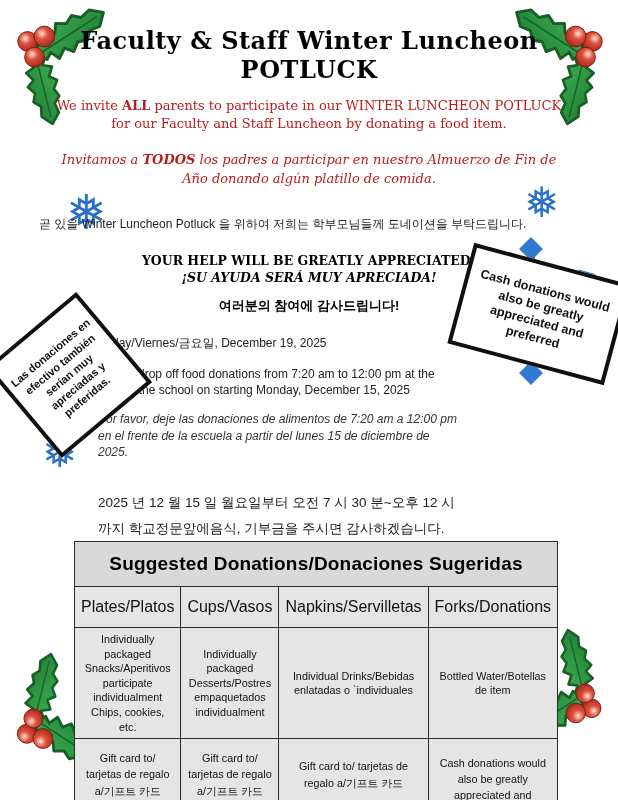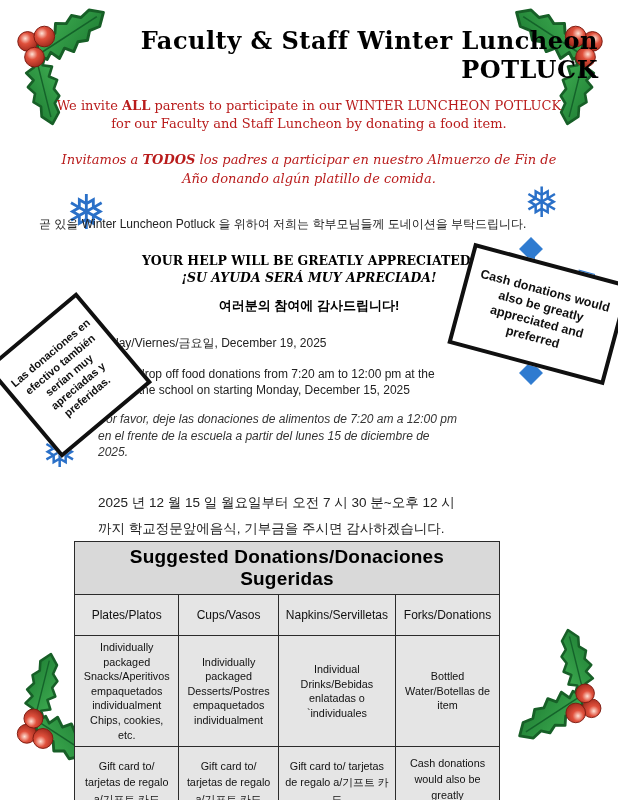--- a/index.html
+++ b/index.html
@@ -23,21 +23,21 @@
     display:flex;align-items:center;justify-content:center;text-align:center;
     font-weight:bold;color:#101010;z-index:3;
   }
   .badge-es{left:10px;top:316px;width:106px;height:106px;
     transform:rotate(-40deg);font-size:11px;line-height:1.3;padding:2px;}
   .badge-en{left:458px;top:262px;width:148px;height:90px;
     transform:rotate(15deg);font-size:12.5px;line-height:1.3;padding:3px;}
   
   .content{position:relative;z-index:2;}
   .title{
-    margin:26px 20px 0;text-align:right;
+    margin:26px 20px 0;text-align:center;
     font-family:"DejaVu Serif",serif;font-weight:800;font-size:24px;letter-spacing:.5px;
     color:#000;
   }
   .serif-para{
     font-family:"DejaVu Serif",serif;font-size:13px;line-height:1.4;text-align:center;color:#b91c1c;
   }
   .invite-en{margin:13px auto 0;width:505px;}
   .invite-es{margin:18px auto 0;width:505px;font-style:italic;}
   .invite-ko{margin:28px auto 0;width:540px;text-align:left;font-size:12px;color:#222;}
   .apprec{margin-top:20px;text-align:center;font-family:"DejaVu Serif",serif;color:#000;}
@@ -59,21 +59,21 @@
     position:relative;z-index:2;
   }
   .donation-table th,.donation-table td{
     border:1.5px solid #2b2b2b;text-align:center;vertical-align:middle;
     font-size:10.8px;font-weight:normal;color:#111;padding:4px 6px;
   }
   .table-title-cell{
     background:#d9d9d9;font-weight:bold !important;font-size:19px !important;
     height:36px;letter-spacing:.2px;color:#000 !important;
   }
-  .col-header-row th{height:32px;font-size:12px;}
+  .col-header-row th{height:32px;font-size:16px;}
   .items-row td{height:74px;line-height:1.35;}
   .gift-row td{height:88px;line-height:1.5;}
   .gift-text{display:block;}
   .gift-store{display:block;margin-top:9px;}
   b.inline{font-weight:bold;}
 </style>
 </head>
 <body>
 
 <div class="page">
@@ -206,21 +206,21 @@
         <tr>
           <td class="table-title-cell" colspan="4">Suggested Donations/Donaciones Sugeridas</td>
         </tr>
         <tr class="col-header-row">
           <th>Plates/Platos</th>
           <th>Cups/Vasos</th>
           <th>Napkins/Servilletas</th>
           <th>Forks/Donations</th>
         </tr>
         <tr class="items-row">
-          <td>Individually packaged Snacks/Aperitivos empaquetados individualment Chips, cookies, etc.</td>
+          <td>Individually packaged Snacks/Aperitivos participate individualment Chips, cookies, etc.</td>
           <td>Individually packaged Desserts/Postres empaquetados individualment</td>
           <td>Individual Drinks/Bebidas enlatadas o `individuales</td>
           <td>Bottled Water/Botellas de item</td>
         </tr>
         <tr class="gift-row">
           <td>
             <span class="gift-text">Gift card to/ tarjetas de regalo a/기프트 카드</span>
             <span class="gift-store">Costco</span>
           </td>
           <td>

